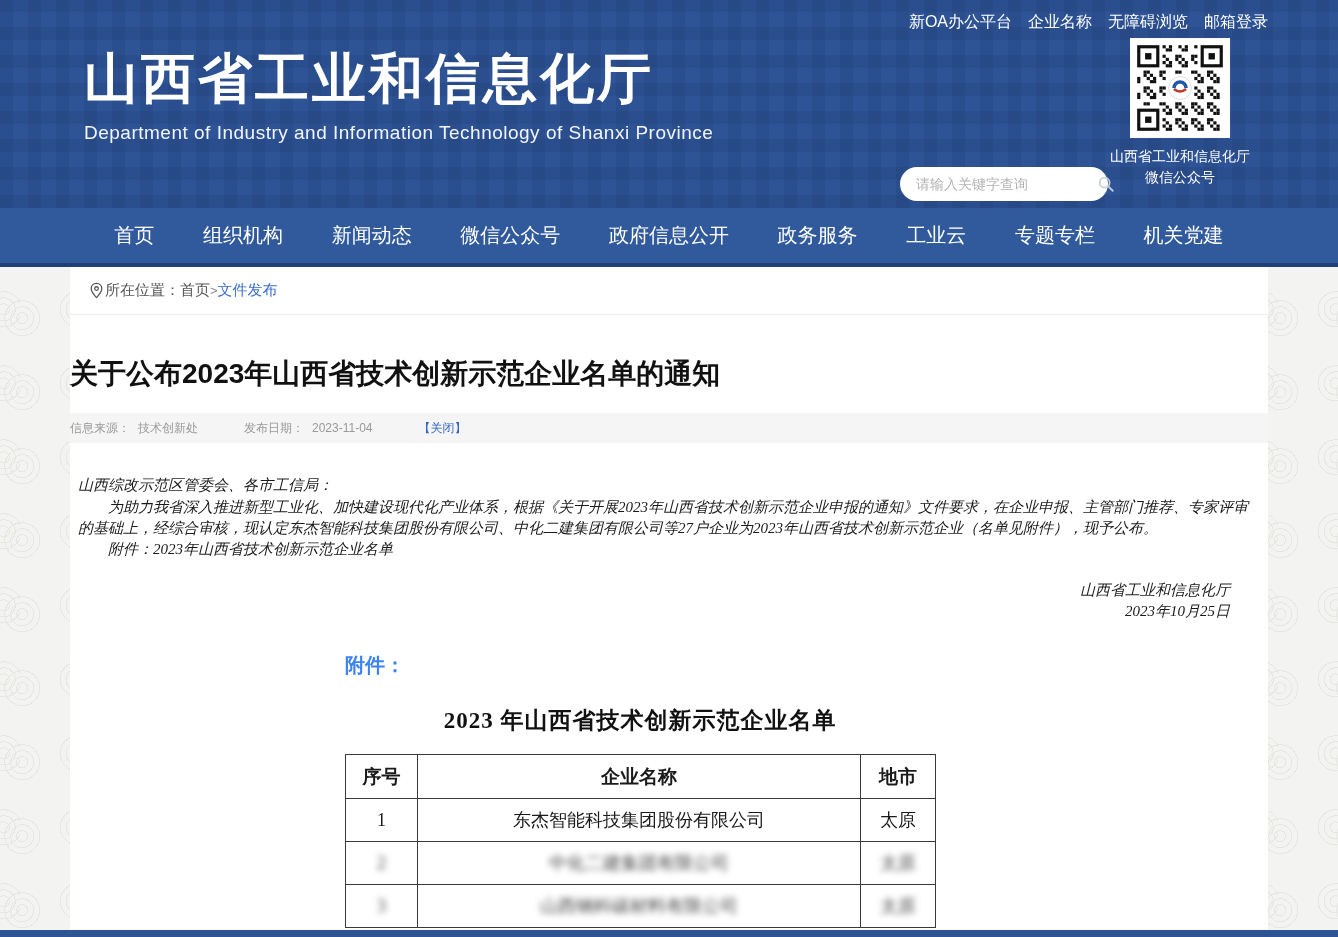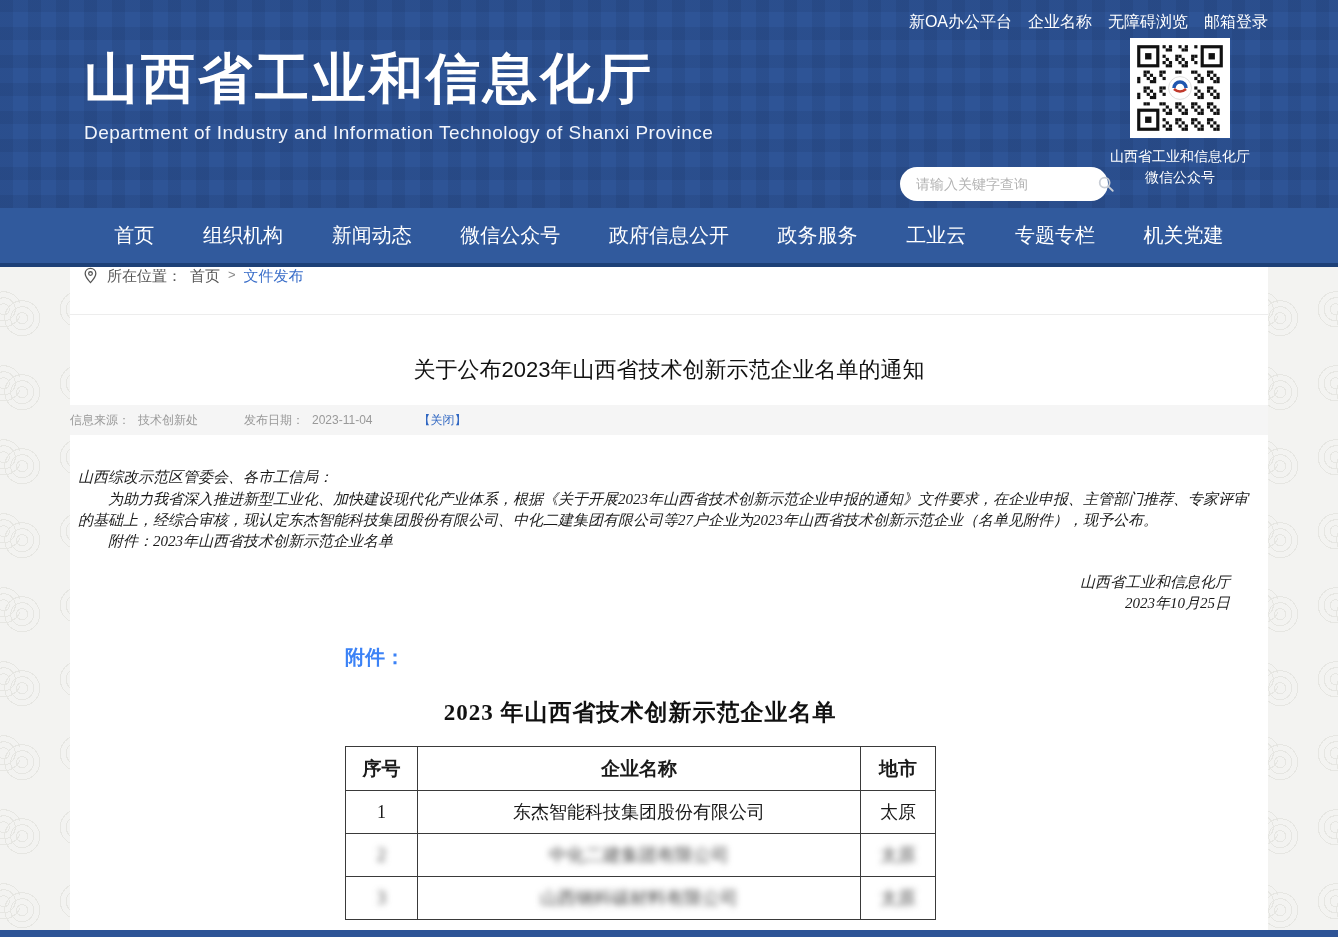--- a/index.html
+++ b/index.html
@@ -39,27 +39,27 @@
   .search input::placeholder { color:#b3b3b3; }
   .search .mag { width:18px; height:18px; flex:0 0 auto; cursor:pointer; }
 
   
   .nav { background:#315a9d; border-bottom:4px solid #1d4077; height:59px; }
   .nav-inner { width:1198px; margin:0 auto; height:55px; display:flex; justify-content:space-around; align-items:center; padding:0 20px; }
   .nav-item { color:#fff; font-size:20px; cursor:pointer; white-space:nowrap; }
 
   
   .container { width:1198px; margin:0 auto; background:#fff; min-height:670px; position:relative; }
-  .breadcrumb { height:48px; display:flex; gap:8px; padding-left:12px; border-bottom:1px solid #ededed; font-size:15px; color:#555; }
+  .breadcrumb { height:48px; display:flex; align-items:center; padding-left:18px; border-bottom:1px solid #ededed; font-size:15px; color:#555; }
   .breadcrumb .pin { width:17px; height:17px; }
   .crumb-home { color:#555; cursor:pointer; text-decoration:none; }
   .crumb-sep { color:#888; font-size:13px; }
   .crumb-cur { color:#3a6ec9; cursor:pointer; text-decoration:none; }
 
-  .article-title { text-align:center; font-size:22px; font-weight:normal; color:#111; margin-top:40px; font-family:"Liberation Sans", sans-serif; }
+  .article-title { font-size:28px; font-weight:bold; color:#111; margin-top:40px; font-family:"Liberation Sans", sans-serif; }
   .meta-band { margin-top:20px; height:30px; background:#f5f5f5; display:flex; justify-content:flex-start; align-items:center; gap:8px; font-size:12px; color:#999; }
   .meta-band .gap { width:30px; }
   .meta-close { color:#2f66c2; cursor:pointer; text-decoration:none; }
 
   .body-text { font-family:"Liberation Serif","DejaVu Serif",serif; font-size:15px; color:#1a1a1a; line-height:21px; padding:0 8px;font-style:italic; }
   .salutation { margin-top:32px; }
   .para { text-indent:2em; margin-top:1px; }
   .attach-line { text-indent:2em; }
   .sign-block { margin-top:20px; text-align:right; padding-right:30px; line-height:21px; }
 

